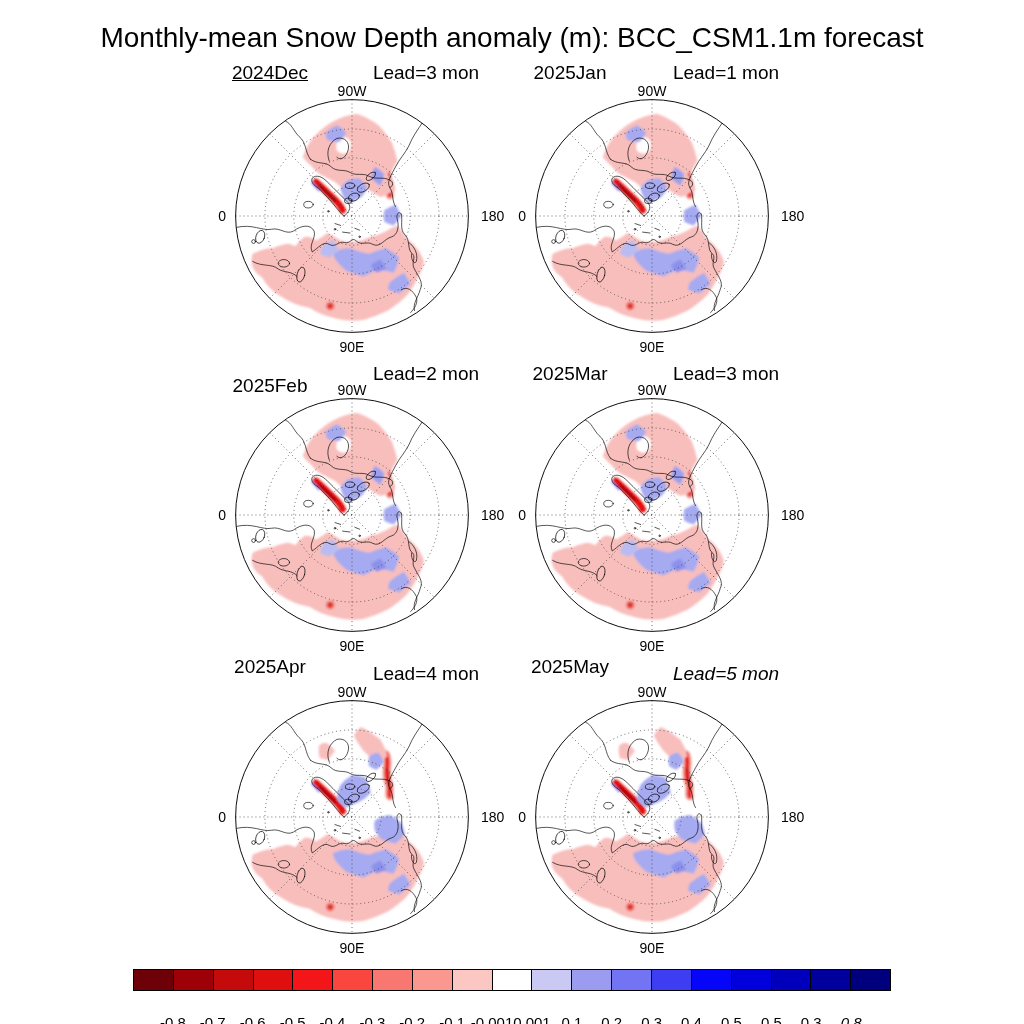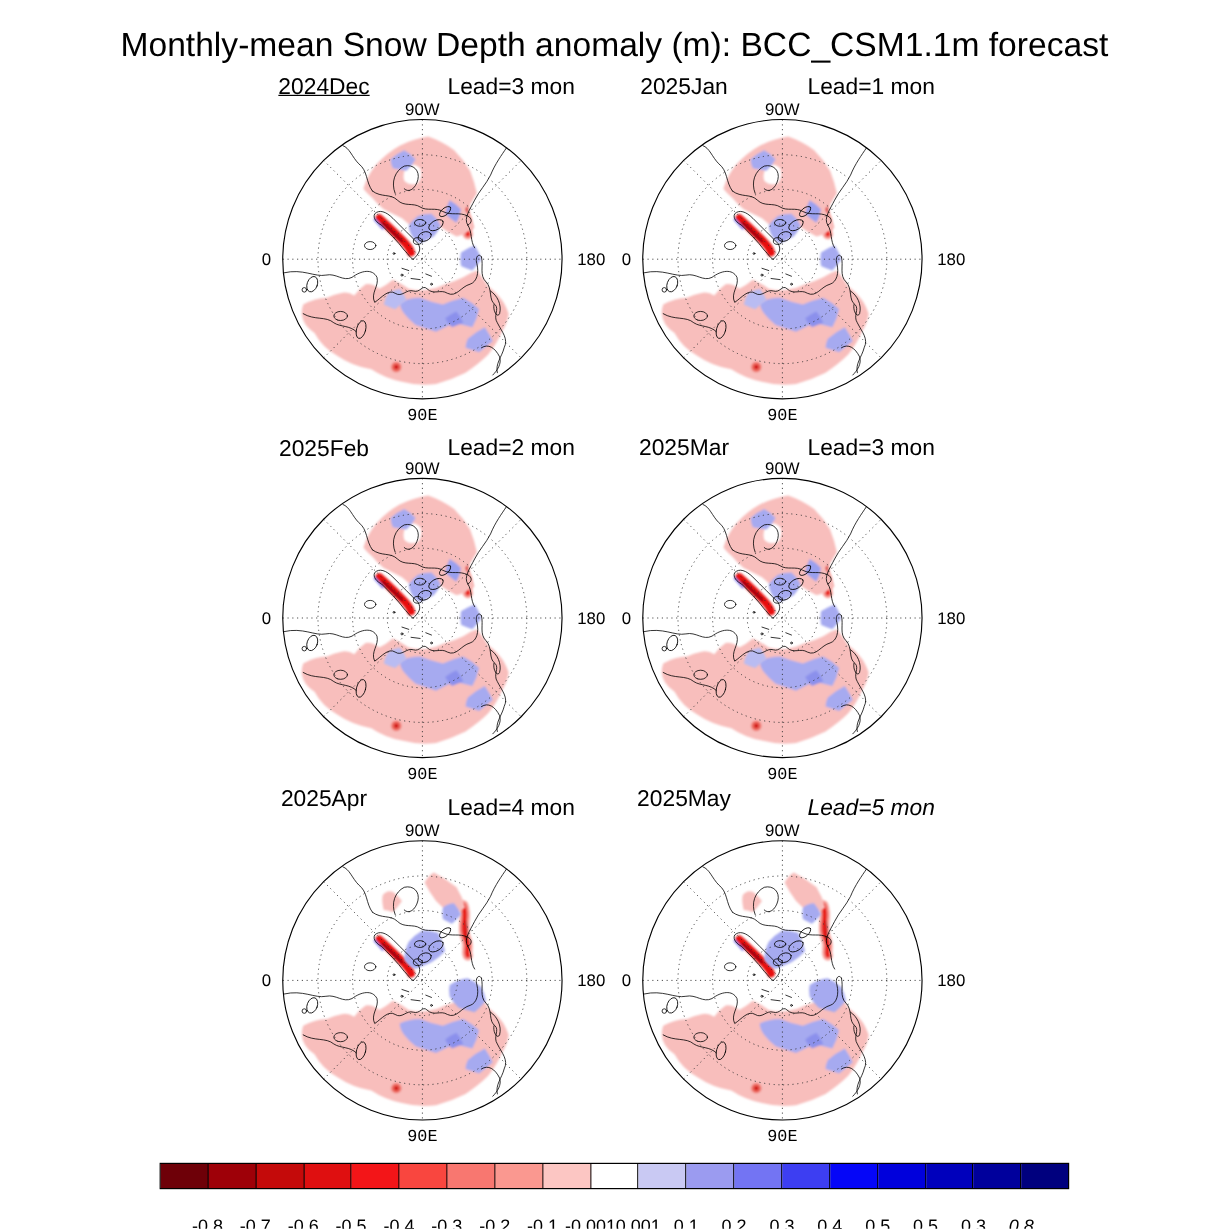--- a/index.html
+++ b/index.html
@@ -13,21 +13,21 @@
     text-align:center;font-size:28px;letter-spacing:0px;white-space:nowrap;
   }
   .panel{position:absolute;width:300px;height:300px;}
   .pdate,.plead{position:absolute;top:0;font-size:19px;white-space:nowrap;transform:translateX(-50%);}
   .pdate{left:68px;}
   .plead{left:224px;}
   .map-wrap{position:absolute;left:27px;width:246px;height:246px;}
   .map-wrap svg.map{width:246px;height:246px;display:block;}
   .clabel{position:absolute;font-size:14px;line-height:14px;white-space:nowrap;}
   .lbl-top{bottom:100%;left:50%;transform:translateX(-50%);margin-bottom:-5px;}
-  .lbl-bottom{top:100%;left:50%;transform:translateX(-50%);margin-top:1px;font-family:Liberation Mono, monospace;}
+  .lbl-bottom{top:100%;left:50%;transform:translateX(-50%);margin-top:1px;}
   .lbl-left{right:100%;top:50%;transform:translateY(-50%);margin-right:3px;}
   .lbl-right{left:100%;top:50%;transform:translateY(-50%);margin-left:6px;}
   .colorbar{
     position:absolute;left:133px;top:969px;width:758px;height:22px;
     display:flex;border:1px solid #000;box-sizing:border-box;background:#fff;
   }
   .cbcell{flex:1;border-right:1px solid #000;}
   .cbcell:last-child{border-right:none;}
   .cblabels{position:absolute;left:133px;top:996px;width:758px;height:18px;}
   .cblabel{position:absolute;top:18px;transform:translateX(-50%);font-size:15px;white-space:nowrap;}
@@ -152,21 +152,21 @@
       <span class="clabel lbl-top">90W</span>
       <span class="clabel lbl-bottom">90E</span>
       <span class="clabel lbl-left">0</span>
       <span class="clabel lbl-right">180</span>
       <svg class="map" viewBox="0 0 260 260" xmlns="http://www.w3.org/2000/svg" xmlns:xlink="http://www.w3.org/1999/xlink">
         <use href="#map-a" xlink:href="#map-a"></use>
       </svg>
     </div>
   </div>
     <div class="panel" style="left: 202px; top: 363px;">
-    <span class="pdate" style="top: 1px;">2025Feb</span>
+    <span class="pdate" style="top: 12px;">2025Feb</span>
     <span class="plead" style="top: 0px;">Lead=2 mon</span>
     <div class="map-wrap" style="top: 29px;">
       <span class="clabel lbl-top">90W</span>
       <span class="clabel lbl-bottom">90E</span>
       <span class="clabel lbl-left">0</span>
       <span class="clabel lbl-right">180</span>
       <svg class="map" viewBox="0 0 260 260" xmlns="http://www.w3.org/2000/svg" xmlns:xlink="http://www.w3.org/1999/xlink">
         <use href="#map-a" xlink:href="#map-a"></use>
       </svg>
     </div>

